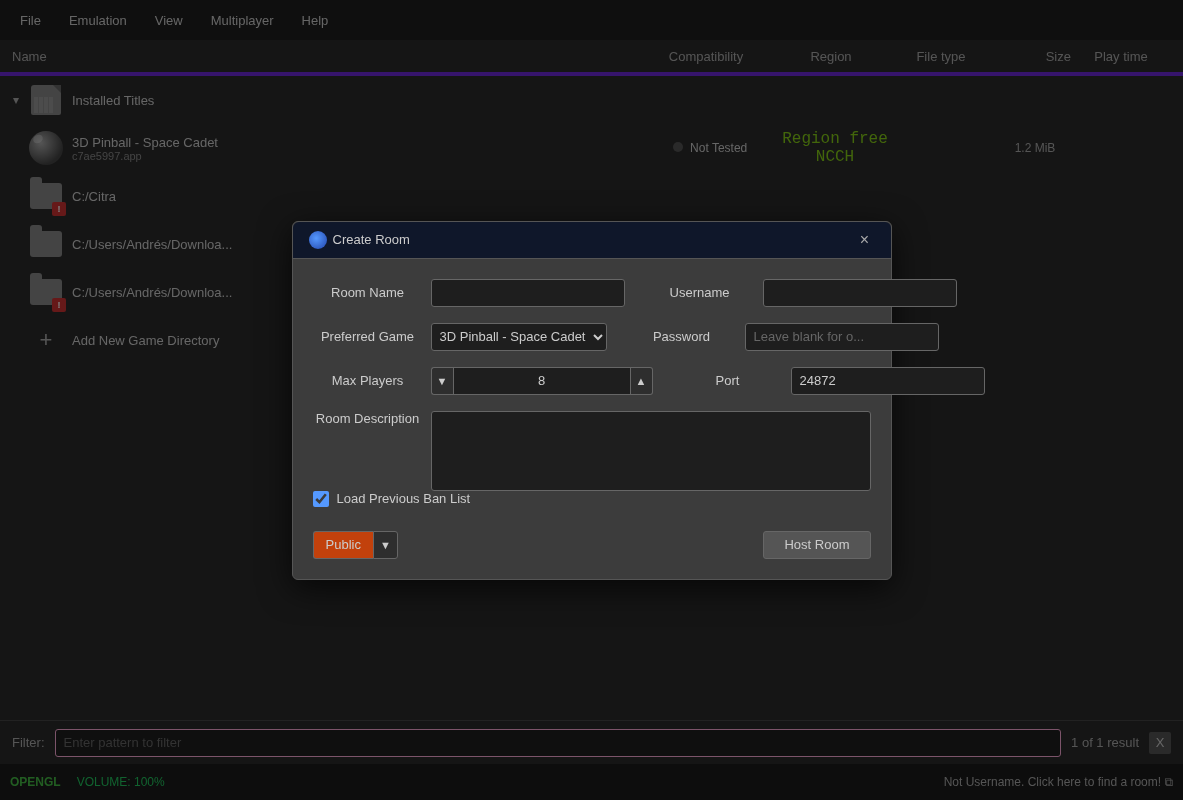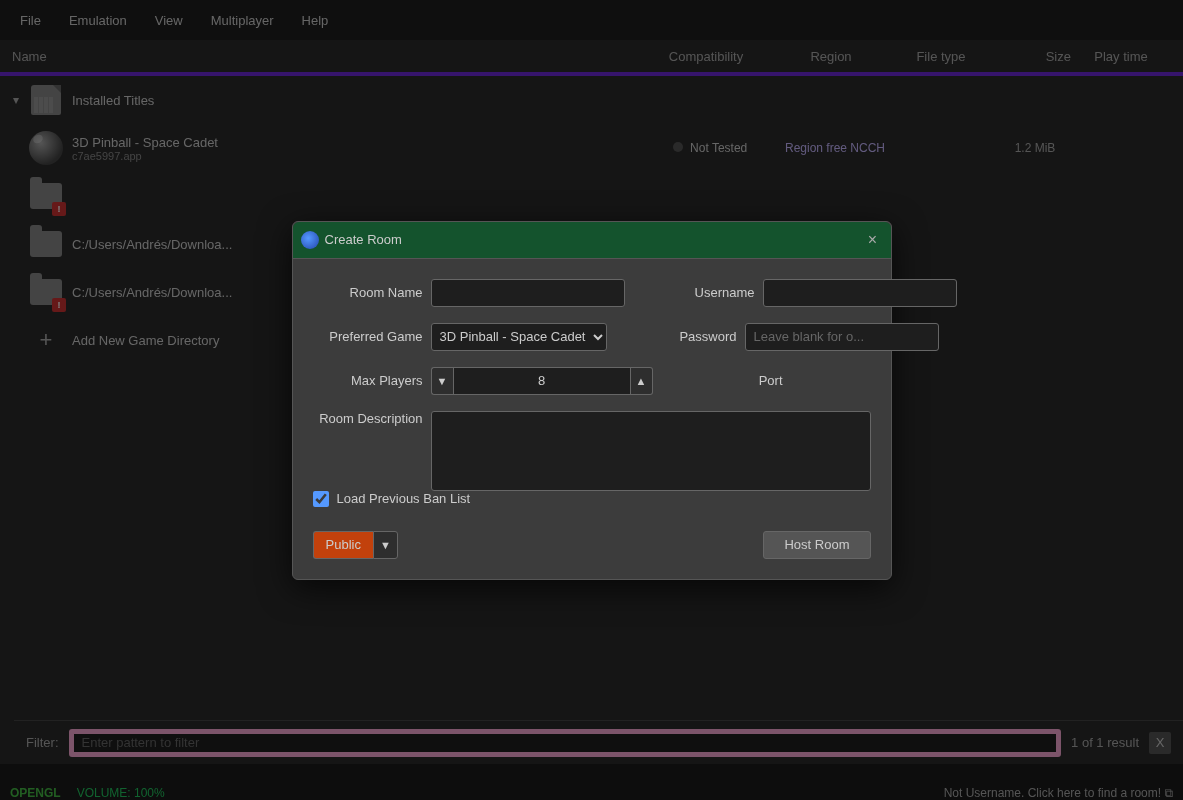--- a/index.html
+++ b/index.html
@@ -78,21 +78,21 @@
       height: 36px;
       margin-right: 8px;
       display: flex;
       align-items: center;
       justify-content: center;
       flex-shrink: 0;
     }
 
     .tree-label { flex: 1; font-size: 13px; color: #ccc; }
     .tree-compat { width: 130px; text-align: center; font-size: 12px; }
-    .tree-region { width: 120px; text-align: center; font-size: 12px; color: #c4b5fd; }
+    .tree-region { width: 120px; text-align: center; font-size: 16px; color: #84cc16; font-family: Liberation Mono, monospace; }
     .tree-filetype { width: 100px; text-align: center; font-size: 12px; color: #aaa; }
     .tree-size { width: 80px; text-align: center; font-size: 12px; color: #aaa; }
     .tree-playtime { width: 100px; text-align: center; font-size: 12px; color: #aaa; }
 
     
     .icon-sdcard {
       width: 30px;
       height: 30px;
       background: #888;
       border-radius: 3px 3px 2px 2px;
@@ -188,51 +188,51 @@
       justify-content: center;
     }
 
     
     #statusbar {
       position: absolute;
       bottom: 0; left: 0; right: 0;
       height: 36px;
       background: #1a1a1a;
       display: flex;
-      align-items: flex-end;
+      align-items: center;
       padding: 0 10px;
       font-size: 12px;
       gap: 16px;
     }
     .status-opengl { color: #44bb44; font-weight: bold; }
     .status-volume { color: #22c55e; }
     .status-network {
       margin-left: auto;
       color: #aaa;
       cursor: pointer;
     }
 
     
     #filterbar {
       position: absolute;
-      bottom: 36px; left: 14px; right: 0;
+      bottom: 36px; left: 0; right: 0;
       height: 44px;
       background: #2b2b2b;
       display: flex;
       align-items: center;
       padding: 0 12px;
       border-top: 1px solid #444;
       gap: 10px;
     }
     #filterbar label { font-size: 13px; color: #aaa; }
     #filter-input {
       flex: 1;
       height: 28px;
       background: #1e1e1e;
-      border: 5px solid #f9a8d4;
+      border: 1px solid #f9a8d4;
       border-radius: 3px;
       color: #ccc;
       font-size: 13px;
       padding: 0 8px;
       outline: none;
     }
     .filter-result { font-size: 13px; color: #aaa; white-space: nowrap; }
     .filter-clear {
       width: 22px; height: 22px;
       background: #555;
@@ -272,22 +272,22 @@
       border: 1px solid #555;
       border-radius: 6px;
       width: 600px;
       padding: 0;
       box-shadow: 0 8px 32px rgba(0,0,0,0.7);
     }
     #dialog-titlebar {
       display: flex;
       align-items: center;
       justify-content: space-between;
-      padding: 8px 8px;
-      background: #14532d;
+      padding: 8px 16px;
+      background: #0f172a;
       border-bottom: 1px solid #555;
       border-radius: 6px 6px 0 0;
     }
     #dialog-title-left {
       display: flex;
       align-items: center;
       gap: 6px;
     }
     .dialog-citra-icon {
       width: 18px; height: 18px;
@@ -320,21 +320,21 @@
     }
 
     .form-row {
       display: flex;
       align-items: center;
       gap: 8px;
     }
     .form-label {
       font-size: 13px;
       color: #ccc;
-      text-align: right;
+      text-align: center;
       white-space: nowrap;
       min-width: 110px;
     }
     .form-input {
       flex: 1;
       height: 28px;
       background: #1e1e1e;
       border: 1px solid #666;
       border-radius: 3px;
       color: #ccc;
@@ -518,20 +518,21 @@
     <div class="tree-size col-size">1.2 MiB</div>
     <div class="tree-playtime col-playtime"></div>
   </div>
 
   <div class="tree-row">
     <div class="tree-expand"></div>
     <div class="tree-icon icon-folder-warn">
       <div class="icon-folder"></div>
       <div class="warn-badge">!</div>
     </div>
+    <div class="tree-label">C:/Citra</div>
     <div class="col-compat"></div>
     <div class="col-region"></div>
     <div class="col-filetype"></div>
     <div class="col-size"></div>
     <div class="col-playtime"></div>
   </div>
 
   <div class="tree-row">
     <div class="tree-expand"></div>
     <div class="tree-icon">
@@ -623,20 +624,21 @@
         <div class="form-row">
           <span class="form-label">Max Players</span>
           <div class="spinbox-group">
             <button class="spinbox-btn spinbox-btn-left">▼</button>
             <input type="text" class="spinbox-input" value="8" style="">
             <button class="spinbox-btn spinbox-btn-right">▲</button>
           </div>
         </div>
         <div class="form-row">
           <span class="form-label">Port</span>
+          <input type="text" class="form-input" value="24872" style="">
         </div>
       </div>
 
       <div class="form-row-full">
         <span class="form-label">Room Description</span>
         <textarea class="form-textarea" style=""></textarea>
       </div>
 
       <div class="form-checkbox-row">
         <input type="checkbox" class="form-checkbox" checked="" style="">

